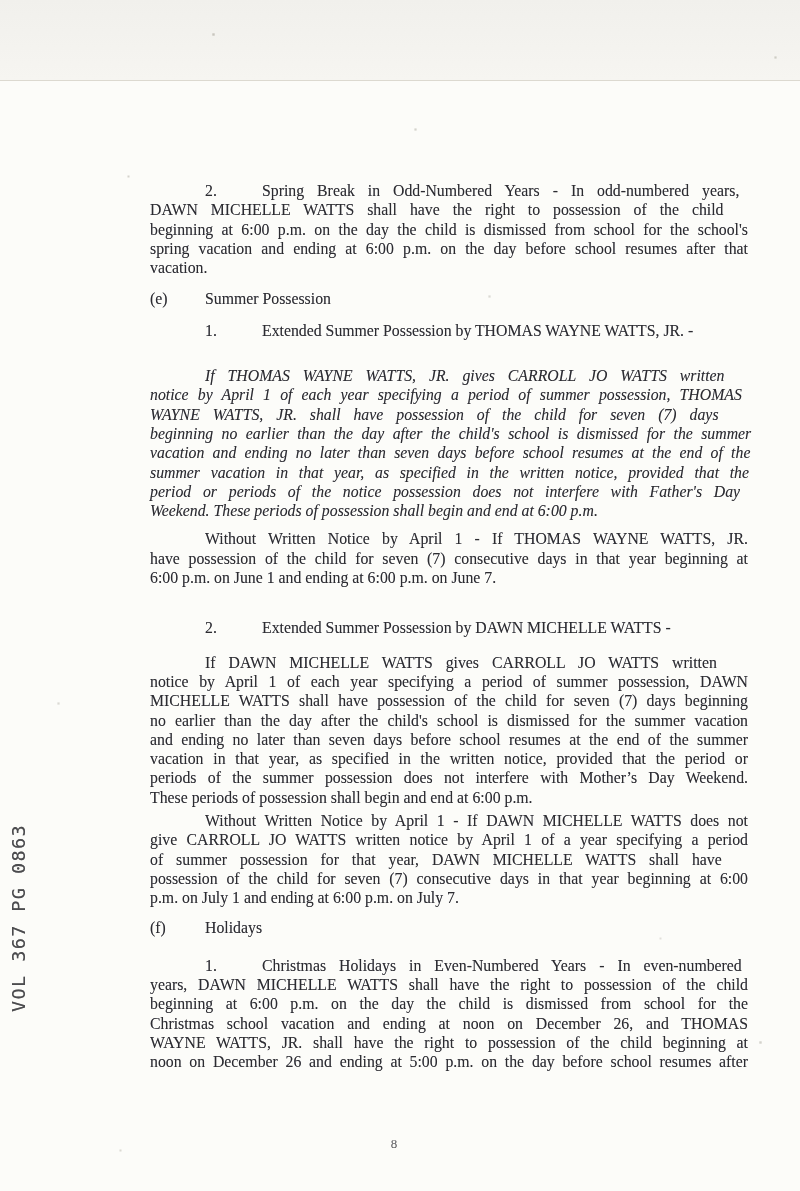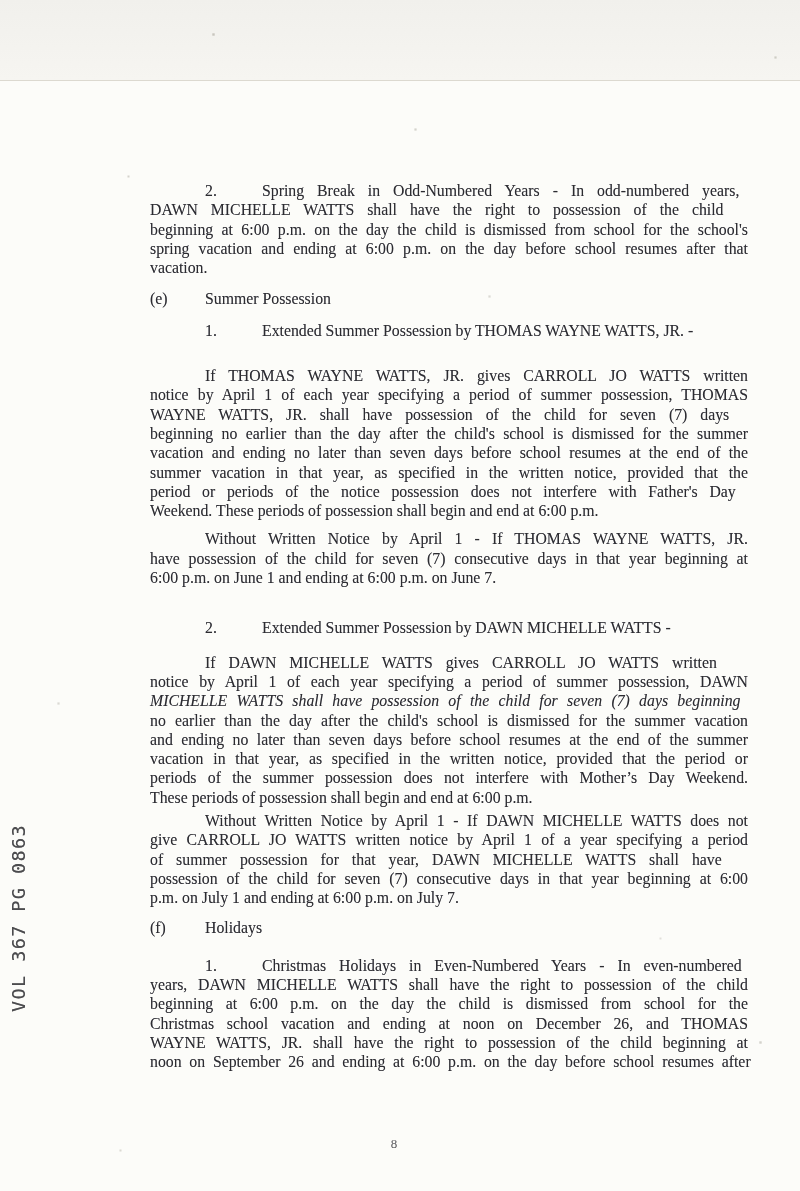--- a/index.html
+++ b/index.html
@@ -37,21 +37,21 @@
   .doc {
     position: absolute; left: 150px; top: 181px; width: 598px;
     color: var(--ink, #2c2c31);
     font-size: 15.8px; line-height: 19.3px;
     text-shadow: 0 0 0.5px rgba(45,45,75,0.35);
   }
   .blk { position: relative; }
   #doc-blocks > .blk:nth-child(1)  { margin-top: 0; }
   #doc-blocks > .blk:nth-child(2)  { margin-top: 12px; }
   #doc-blocks > .blk:nth-child(3)  { margin-top: 12px; }
-  #doc-blocks > .blk:nth-child(4)  { margin-top: 26px; }
+  #doc-blocks > .blk:nth-child(4)  { margin-top: 26px; font-style: italic; }
   #doc-blocks > .blk:nth-child(5)  { margin-top: 9px; }
   #doc-blocks > .blk:nth-child(6)  { margin-top: 31px; }
   #doc-blocks > .blk:nth-child(7)  { margin-top: 15px; }
   #doc-blocks > .blk:nth-child(8)  { margin-top: 4px; }
   #doc-blocks > .blk:nth-child(9)  { margin-top: 10px; }
   #doc-blocks > .blk:nth-child(10) { margin-top: 19px; }
   .ln { position: relative; white-space: nowrap; height: 19.3px; }
   .ln .mk   { position: absolute; left: 55px; top: 0; }   
   .ln .mk0  { position: absolute; left: 0; top: 0; }      
   .pad-num  { padding-left: 112px; }                      
@@ -112,21 +112,21 @@
         <div class="ln pad-ind"><span class="txt jline" style="word-spacing: 8.19176px;">Without Written Notice by April 1 - If THOMAS WAYNE WATTS, JR.</span></div>
         <div class="ln"><span class="txt jline" style="word-spacing: 4.79911px;">have possession of the child for seven (7) consecutive days in that year beginning at</span></div>
         <div class="ln"><span class="txt">6:00 p.m. on June 1 and ending at 6:00 p.m. on June 7.</span></div>
       </div>
       <div class="blk">
         <div class="ln"><span class="mk">2.</span><span class="pad-num" style="display: inline-block;">Extended Summer Possession by DAWN MICHELLE WATTS -</span></div>
       </div>
       <div class="blk">
         <div class="ln pad-ind"><span class="txt jline" style="word-spacing: 9px;">If DAWN MICHELLE WATTS gives CARROLL JO WATTS written</span></div>
         <div class="ln"><span class="txt jline" style="word-spacing: 6.61418px;">notice by April 1 of each year specifying a period of summer possession, DAWN</span></div>
-        <div class="ln"><span class="txt jline" style="word-spacing: 5.32682px; font-style: italic;">MICHELLE WATTS shall have possession of the child for seven (7) days beginning</span></div>
+        <div class="ln"><span class="txt jline" style="word-spacing: 5.32682px;">MICHELLE WATTS shall have possession of the child for seven (7) days beginning</span></div>
         <div class="ln"><span class="txt jline" style="word-spacing: 5.16071px;">no earlier than the day after the child's school is dismissed for the summer vacation</span></div>
         <div class="ln"><span class="txt jline" style="word-spacing: 4.45104px;">and ending no later than seven days before school resumes at the end of the summer</span></div>
         <div class="ln"><span class="txt jline" style="word-spacing: 5.78683px;">vacation in that year, as specified in the written notice, provided that the period or</span></div>
         <div class="ln"><span class="txt jline" style="word-spacing: 7.30966px;">periods of the summer possession does not interfere with Mother’s Day Weekend.</span></div>
         <div class="ln"><span class="txt">These periods of possession shall begin and end at 6:00 p.m.</span></div>
       </div>
       <div class="blk">
         <div class="ln pad-ind"><span class="txt jline" style="word-spacing: 4.63411px;">Without Written Notice by April 1 - If DAWN MICHELLE WATTS does not</span></div>
         <div class="ln"><span class="txt jline" style="word-spacing: 5.29799px;">give CARROLL JO WATTS written notice by April 1 of a year specifying a period</span></div>
         <div class="ln"><span class="txt jline" style="word-spacing: 9px;">of summer possession for that year, DAWN MICHELLE WATTS shall have</span></div>
@@ -135,18 +135,18 @@
       </div>
       <div class="blk">
         <div class="ln"><span class="mk0">(f)</span><span class="pad-ind" style="display: inline-block;">Holidays</span></div>
       </div>
       <div class="blk">
         <div class="ln pad-num"><span class="mk">1.</span><span class="txt jline" style="word-spacing: 9px;">Christmas Holidays in Even-Numbered Years - In even-numbered</span></div>
         <div class="ln"><span class="txt jline" style="word-spacing: 6.85677px;">years, DAWN MICHELLE WATTS shall have the right to possession of the child</span></div>
         <div class="ln"><span class="txt jline" style="word-spacing: 8.61719px;">beginning at 6:00 p.m. on the day the child is dismissed from school for the</span></div>
         <div class="ln"><span class="txt jline" style="word-spacing: 8.84233px;">Christmas school vacation and ending at noon on December 26, and THOMAS</span></div>
         <div class="ln"><span class="txt jline" style="word-spacing: 6.8149px;">WAYNE WATTS, JR. shall have the right to possession of the child beginning at</span></div>
-        <div class="ln"><span class="txt jline" style="word-spacing: 3.80729px;">noon on September 26 and ending at 6:00 p.m. on the day before school resumes after</span></div>
+        <div class="ln"><span class="txt jline" style="word-spacing: 3.80729px;">noon on December 26 and ending at 5:00 p.m. on the day before school resumes after</span></div>
       </div>
     </main>
 
   <div class="pagenum">8</div>
 </div>
 
 </body></html>

